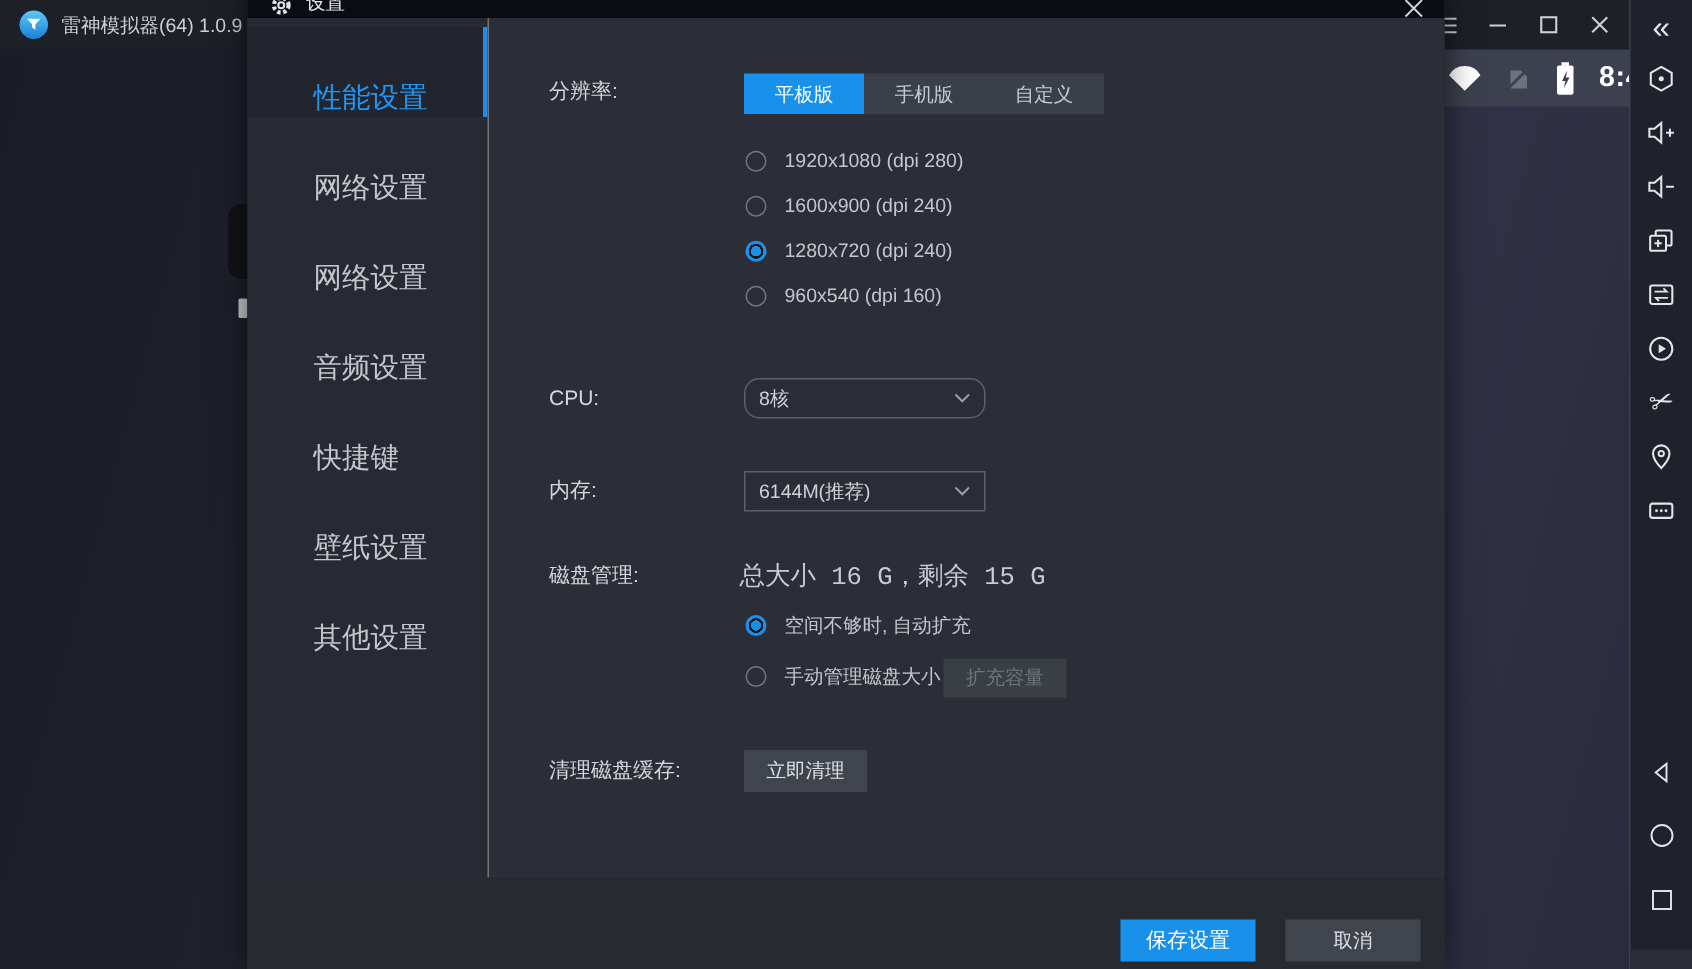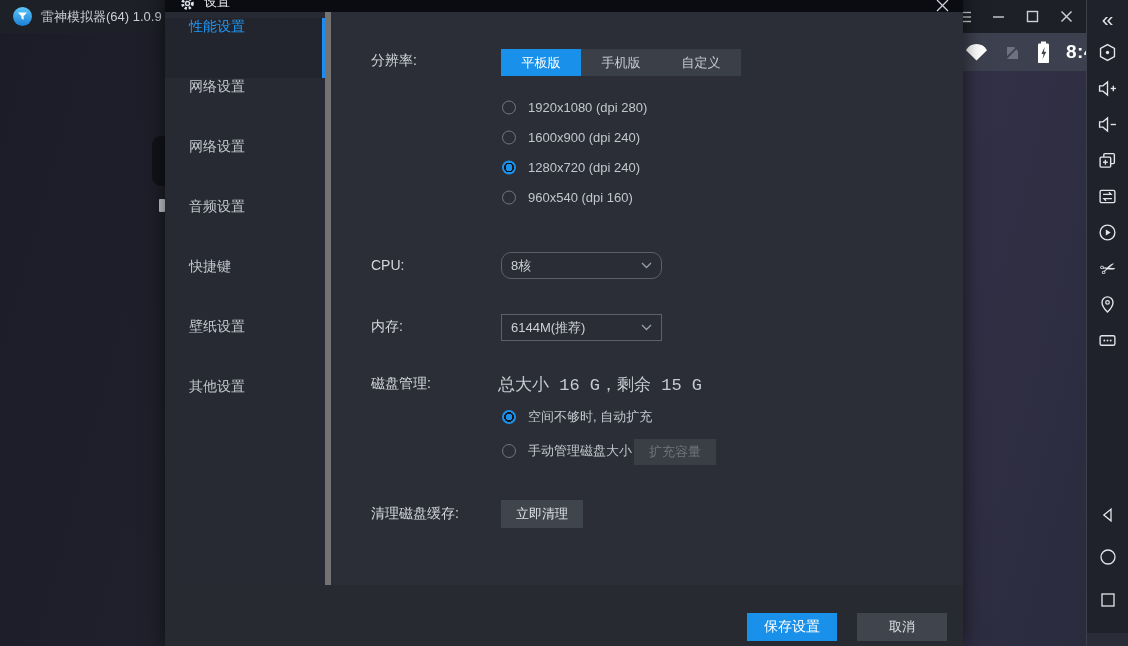--- a/index.html
+++ b/index.html
@@ -38,26 +38,26 @@
   
   .dialog { position:absolute; left:165px; top:-8px; width:798px; height:654px;
     background:#2b2e36; box-shadow:0 0 20px rgba(0,0,0,.6); }
   .dlg-header { position:absolute; left:0; top:0; right:0; height:20px; background:#0a0c11; }
   .dlg-title-wrap { position:absolute; left:15px; bottom:1px; display:flex; align-items:flex-end; gap:9px; }
   .dlg-title { font-size:13px; color:#e7e9ed; }
   .dlg-close { position:absolute; right:13px; top:6px; width:15px; height:15px; cursor:pointer; }
 
   .dlg-side { position:absolute; left:0; top:20px; width:160px; bottom:61px;
     background:#272a32; padding-top:6px; }
-  .side-item { height:60px; display:flex; align-items:flex-start; padding-left:24px;
-    font-size:14px; color:#c2c6cd; cursor:pointer; }
+  .side-item { height:60px; display:flex; align-items:flex-end; padding-left:44px;
+    font-size:19px; color:#c2c6cd; cursor:pointer; }
   .side-item.selected { background:#22252d; color:#2196f3; border-right:3px solid #1c8ef2; }
 
   .dlg-content { position:absolute; left:160px; top:20px; right:0; bottom:61px;
-    background:#2b2e36; border-left:6px solid #737373; }
+    background:#2b2e36; border-left:1px solid #737373; }
   .row-label { position:absolute; left:40px; transform:translateY(-50%);
     font-size:14px; color:#d3d7dd; white-space:nowrap; }
   .tabs { position:absolute; left:170px; top:37px; display:flex; }
   .tab { width:80px; height:27px; line-height:27px; text-align:center; font-size:13px;
     color:#c6cad1; background:#3b3f48; cursor:pointer; }
   .tab.selected { background:#1991eb; color:#fff; }
   .radio-row { position:absolute; left:171px; transform:translateY(-50%);
     display:flex; align-items:center; gap:12px; font-size:13px; color:#c2c7ce; cursor:pointer; }
   .radio { width:14px; height:14px; border-radius:50%; border:1px solid #71767f; flex:0 0 auto; }
   .radio.checked { border:none;

